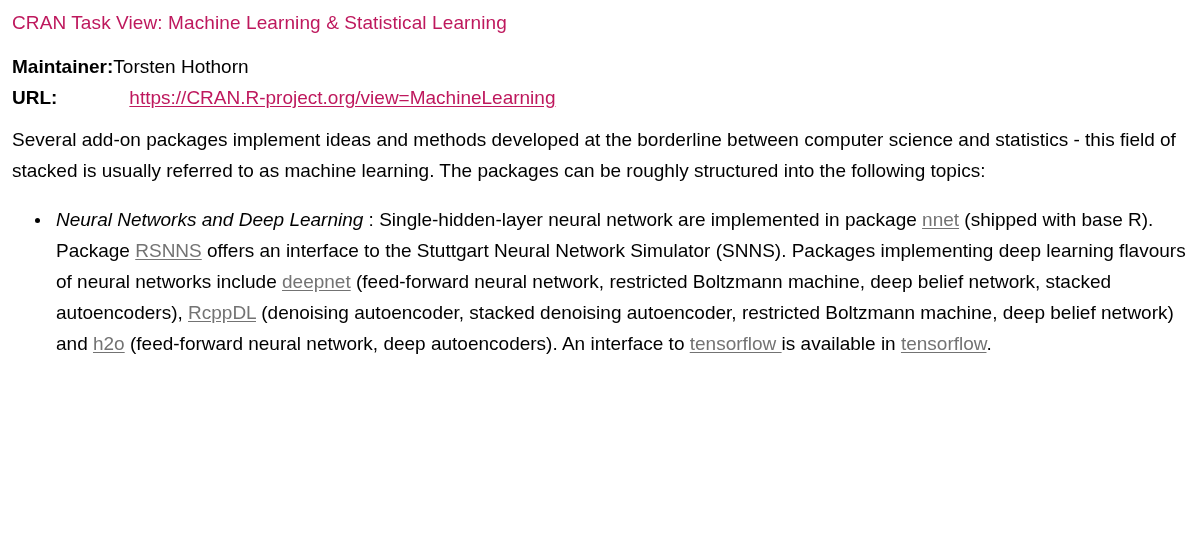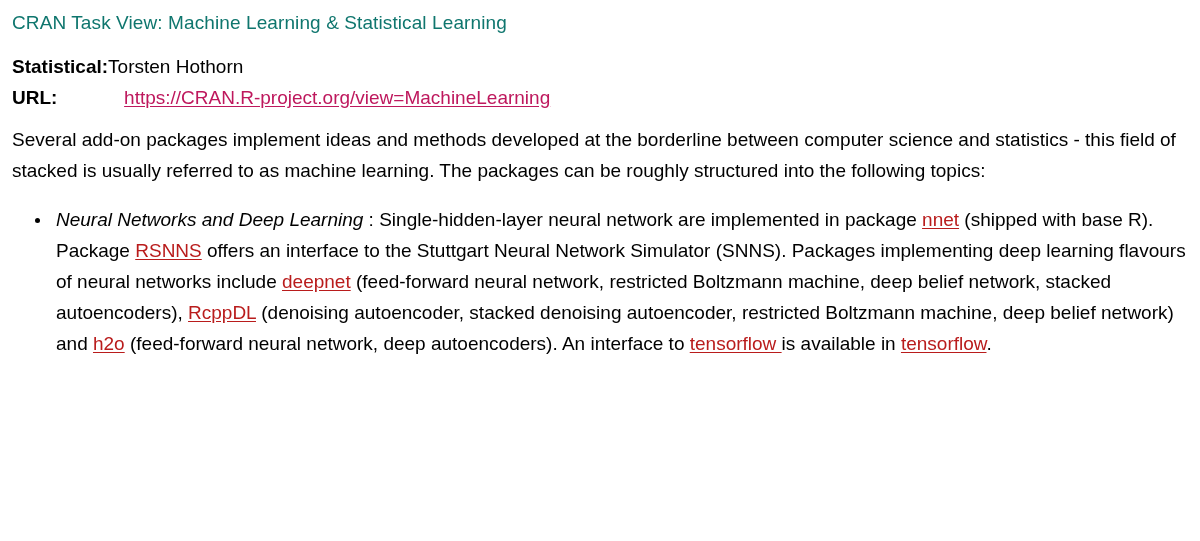--- a/index.html
+++ b/index.html
@@ -14,21 +14,21 @@
     font-family: "Liberation Sans", sans-serif;
     color: #000000;
     -webkit-font-smoothing: antialiased;
   }
   .page {
     padding: 12px 12px 0 12px;
     box-sizing: border-box;
   }
   .doc-title {
     font-size: 19px;
-    color: #0f766e;
+    color: #be185d;
     margin: 0 0 22px 0;
     font-weight: 400;
     letter-spacing: 0.1px;
   }
   table.meta {
     border-collapse: collapse;
     margin: 0 0 6px 0;
   }
   table.meta td {
     padding: 0 0 9px 0;
@@ -41,21 +41,21 @@
     padding-right: 14px;
     white-space: nowrap;
   }
   td.meta-value {
     font-weight: 400;
   }
   td.meta-value.url-cell {
     padding-left: 16px;
   }
   a.link {
-    color: #b91c1c;
+    color: #737373;
     text-decoration: underline;
     text-underline-offset: 2px;
   }
   a.url-link {
     color: #be185d;
     text-decoration: underline;
     text-underline-offset: 2px;
     font-size: 19px;
   }
   p.intro {
@@ -85,21 +85,21 @@
 </head>
 <body>
 
 <div class="page">
 
   <h1 class="doc-title">CRAN Task View: Machine Learning &amp; Statistical Learning</h1>
 
   <table class="meta">
     <tbody>
       <tr>
-        <td class="meta-label">Statistical:</td>
+        <td class="meta-label">Maintainer:</td>
         <td class="meta-value">Torsten Hothorn</td>
       </tr>
       <tr>
         <td class="meta-label">URL:</td>
         <td class="meta-value url-cell">
           <a class="url-link" href="#">https://CRAN.R-project.org/view=MachineLearning</a>
         </td>
       </tr>
     </tbody>
   </table>

